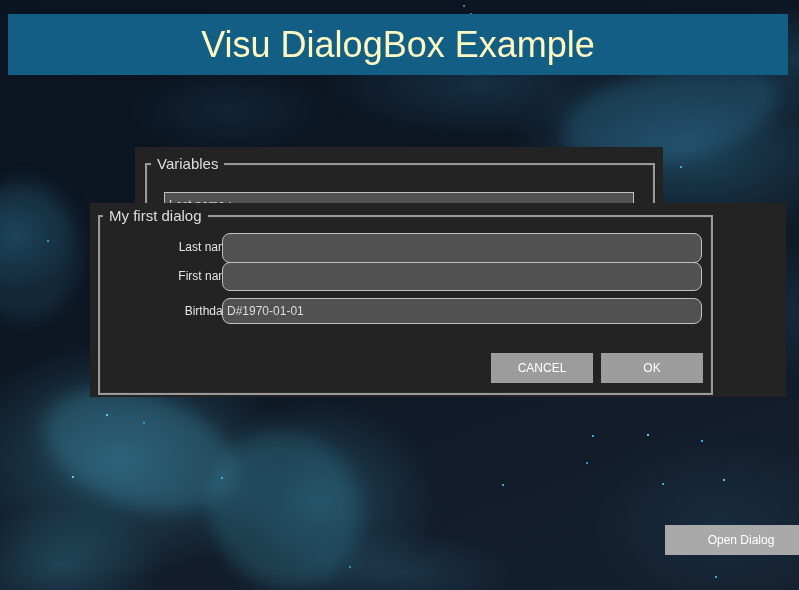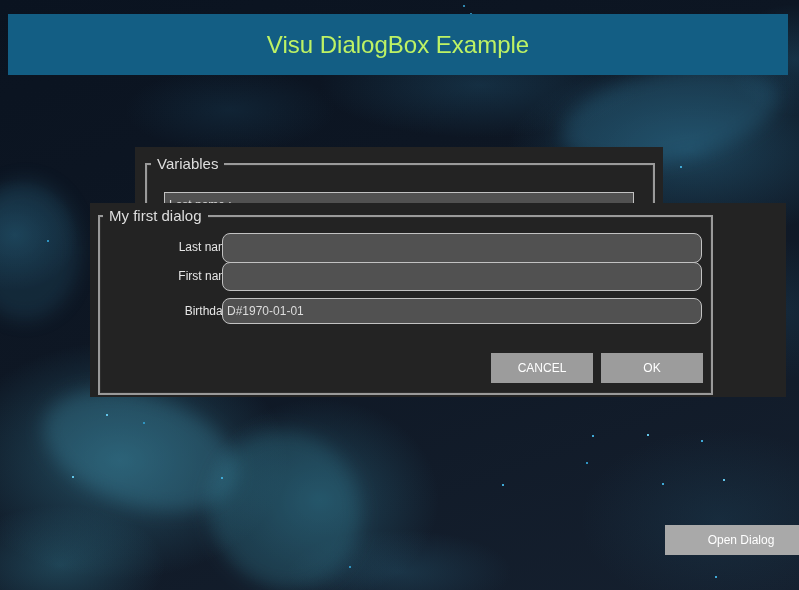--- a/index.html
+++ b/index.html
@@ -42,21 +42,21 @@
       723px 479px #62c4e8, 502px 484px #3fa9d6, 72px 476px #62c4e8,
       221px 477px #3fa9d6, 349px 566px #2f93c0, 715px 576px #3fa9d6;
   }
 
   .header-bar {
     position: absolute; left: 8px; top: 14px; width: 780px; height: 61px;
     background: #135e84; z-index: 1;
     display: flex; align-items: center; justify-content: center;
   }
   .header-bar .title {
-    color: #bef264; font-size: 24px; font-weight: 400; letter-spacing: 0px;
+    color: #fef9c3; font-size: 36px; font-weight: 400; letter-spacing: 0px;
   }
 
   
   .panel { position: absolute; background: #232323; }
   .group-border {
     position: absolute; border: 2px solid #9a9a9a;
     box-shadow: inset 0 0 0 1px #2e2e2e;
   }
   .group-legend {
     position: absolute; background: #232323; padding: 0 6px;

